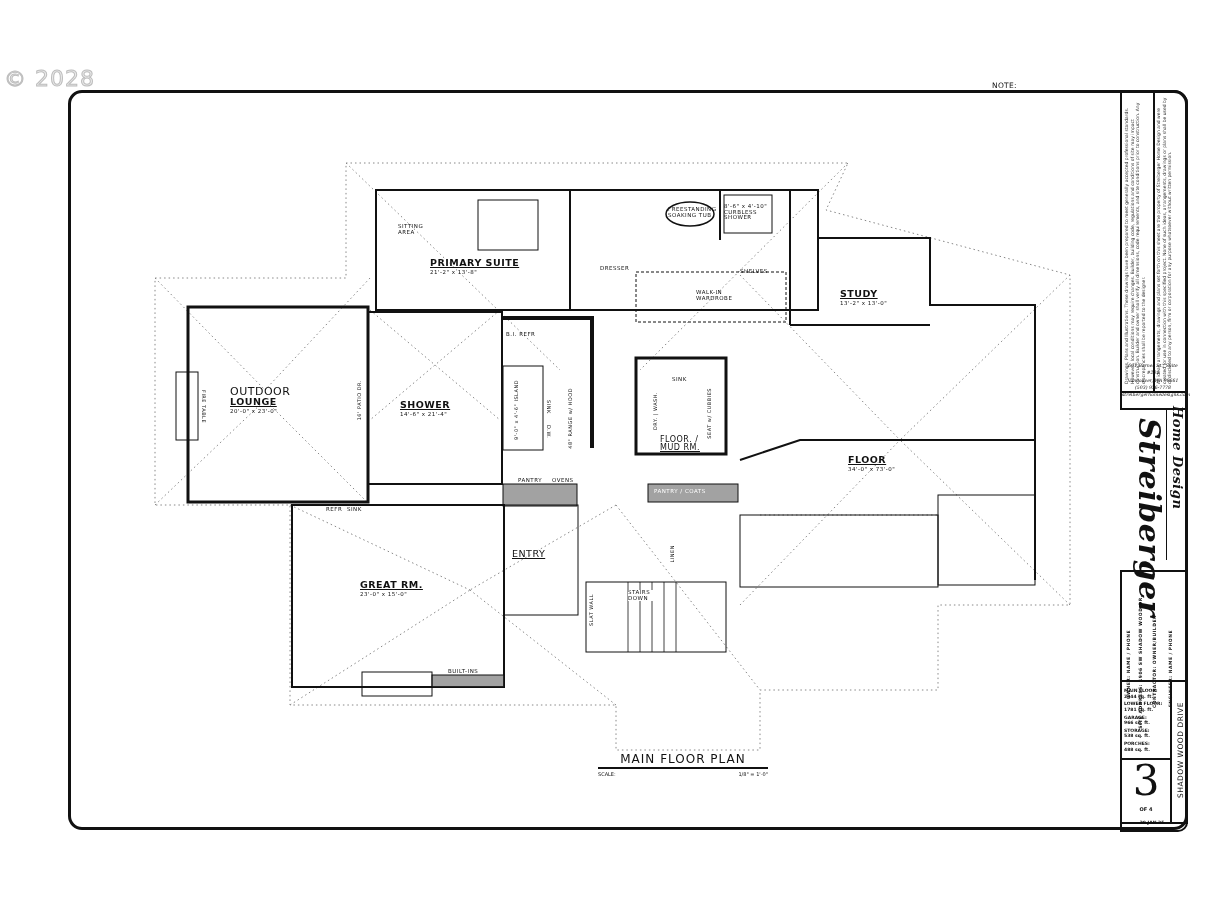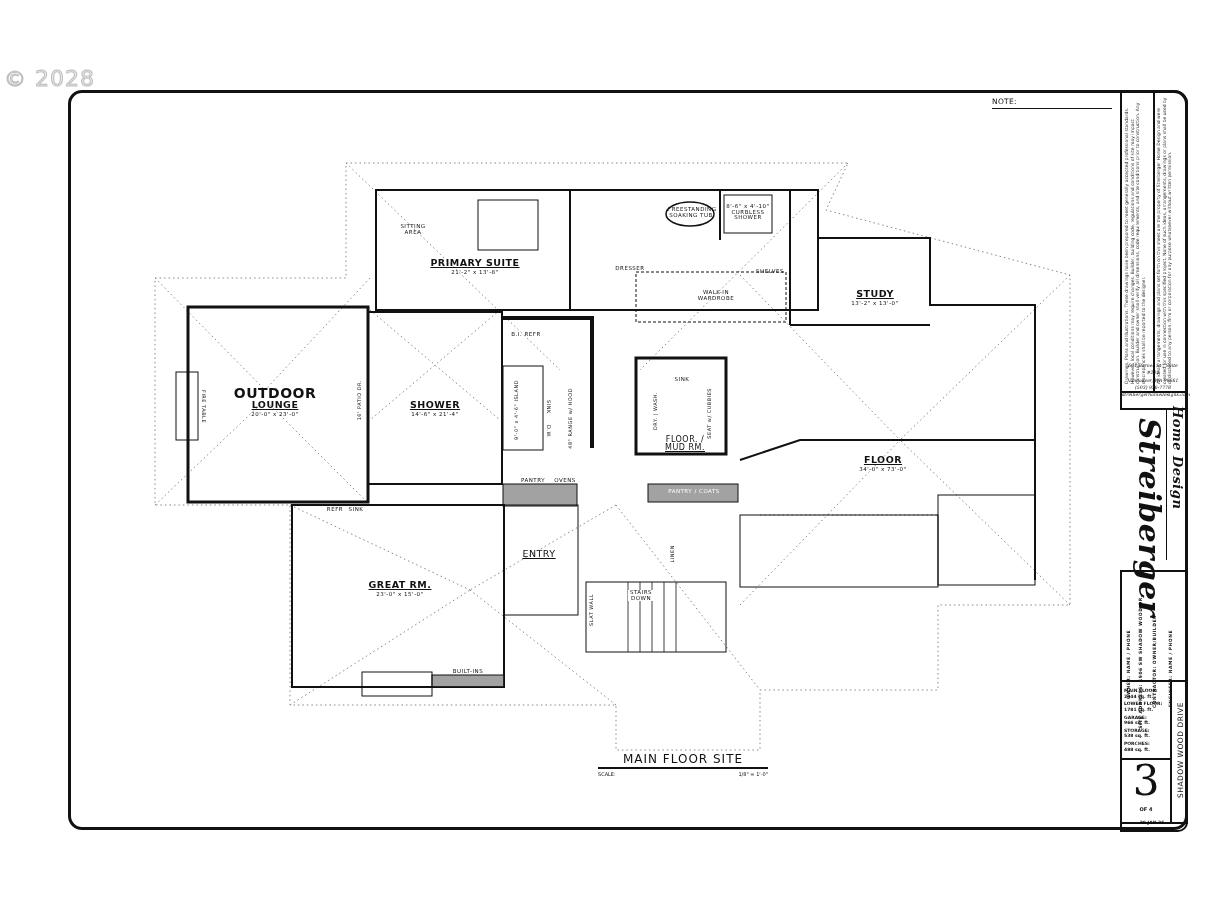--- a/index.html
+++ b/index.html
@@ -1,24 +1,24 @@
 <!DOCTYPE html>
 <html><head>
 <meta charset="utf-8">
 <style>
   html,body{margin:0;padding:0;background:#ffffff;}
   body{width:1224px;height:918px;position:relative;overflow:hidden;font-family:"DejaVu Sans",sans-serif;color:#111;}
   .copyright{position:absolute;left:4px;top:66px;font-size:22px;color:#e8e8e8;letter-spacing:1px;-webkit-text-stroke:1px #bdbdbd;font-family:"DejaVu Sans",sans-serif;}
   .sheet{position:absolute;left:68px;top:90px;width:1120px;height:740px;border:3px solid #111;border-radius:14px;box-sizing:border-box;}
   .plan-svg{position:absolute;left:0;top:0;}
-  .lbl{position:absolute;font-family:"DejaVu Sans",sans-serif;font-size:9px;letter-spacing:.5px;text-align:center;white-space:nowrap;line-height:1;}
+  .lbl{position:absolute;font-family:"DejaVu Sans",sans-serif;font-size:9px;letter-spacing:.5px;white-space:nowrap;line-height:1;}
   .room{font-size:9.5px;text-decoration:underline;font-weight:bold;}
   .dim{font-size:5.5px;margin-top:2px;}
   .tiny{font-size:5.5px;}
-  .note{position:absolute;left:992px;top:97px;width:120px;font-size:7.5px;line-height:1.3;letter-spacing:.3px;}
+  .note{position:absolute;left:992px;top:81px;width:120px;font-size:7.5px;line-height:1.3;letter-spacing:.3px;}
   .note .hd{border-bottom:1px solid #111;padding-bottom:1px;margin-bottom:3px;}
   .title{position:absolute;left:598px;top:752px;width:170px;text-align:center;}
   .title .t{font-size:12px;letter-spacing:1px;border-bottom:2px solid #111;padding-bottom:1px;}
   .title .s{display:flex;justify-content:space-between;font-size:5px;margin-top:2px;}
   
   .tb{position:absolute;left:1118px;top:90px;width:72px;height:740px;}
   .tb-box{position:absolute;border:2px solid #111;box-sizing:border-box;}
   .vert{position:absolute;writing-mode:vertical-rl;transform:rotate(180deg);font-size:4.5px;line-height:1.25;color:#333;overflow:hidden;}
   .vert-r{position:absolute;writing-mode:vertical-rl;font-size:8px;letter-spacing:.5px;white-space:nowrap;}
   .addr{position:absolute;left:4px;top:296px;width:62px;font-size:4.6px;text-align:center;line-height:1.6;font-family:"DejaVu Serif",serif;font-style:italic;}
@@ -117,21 +117,21 @@
 <div class="lbl tiny" style="left:600px;top:266px;width:60px;">DRESSER</div>
 <div class="lbl tiny" style="left:740px;top:269px;width:60px;">SHELVES</div>
 <div class="lbl tiny" style="left:696px;top:290px;width:40px;white-space:normal;">WALK-IN WARDROBE</div>
 
 <div class="lbl" style="left:840px;top:289px;width:70px;">
   <div class="room">STUDY</div>
   <div class="dim">13'-2" x 13'-0"</div>
 </div>
 
 <div class="lbl" style="left:230px;top:386px;width:90px;">
-  <div style="font-size:14px;font-weight:bold;">OUTDOOR</div>
+  <div style="font-size:11px;font-weight:normal;">OUTDOOR</div>
   <div class="room">LOUNGE</div>
   <div class="dim">20'-0" x 23'-0"</div>
 </div>
 <div class="vert-r tiny" style="left:201px;top:390px;font-size:5px;">FIRE TABLE</div>
 <div class="vert-r tiny" style="left:356px;top:380px;font-size:5px;transform:rotate(180deg);">16' PATIO DR.</div>
 
 <div class="lbl" style="left:400px;top:400px;width:70px;">
   <div class="room">SHOWER</div>
   <div class="dim">14'-6" x 21'-4"</div>
 </div>
@@ -168,21 +168,21 @@
 <div class="vert-r" style="left:669px;top:545px;font-size:5px;transform:rotate(180deg);">LINEN</div>
 <div class="lbl tiny" style="left:628px;top:590px;width:26px;white-space:normal;background:#fff;">STAIRS DOWN</div>
 <div class="vert-r" style="left:588px;top:594px;font-size:5px;transform:rotate(180deg);">SLAT WALL</div>
 <div class="lbl tiny" style="left:448px;top:669px;width:40px;">BUILT-INS</div>
 
 <div class="note">
   <div class="hd">NOTE:</div>
 </div>
 
 <div class="title">
-  <div class="t">MAIN FLOOR SITE</div>
+  <div class="t">MAIN FLOOR PLAN</div>
   <div class="s">
     <span>SCALE:</span>
     <span>1/8" = 1'-0"</span>
   </div>
 </div>
 
 <div class="tb">
   <div class="tb-box" style="left:2px;top:0;width:68px;height:303px;border-radius:0 14px 0 0;"></div>
   <div class="vert" style="left:6px;top:4px;width:28px;height:290px;">Drawings, Plans and Illustrations. These drawings have been prepared to meet generally accepted professional standards. However, local conditions may require changes. Builder, building code, regulations and conditions of site may impact construction. Builder and owner shall verify all dimensions, code requirements, and site conditions prior to construction. Any discrepancies shall be reported to the designer.</div>
   <div class="vert" style="left:38px;top:4px;width:28px;height:290px;">All ideas, arrangements, drawings and plans set forth on this sheet are the property of Streiberger Home Design and were created for use in connection with this specified project. None of such ideas, arrangements, drawings or plans shall be used by or disclosed to any person, firm or corporation for any purpose whatsoever without written permission.</div>

